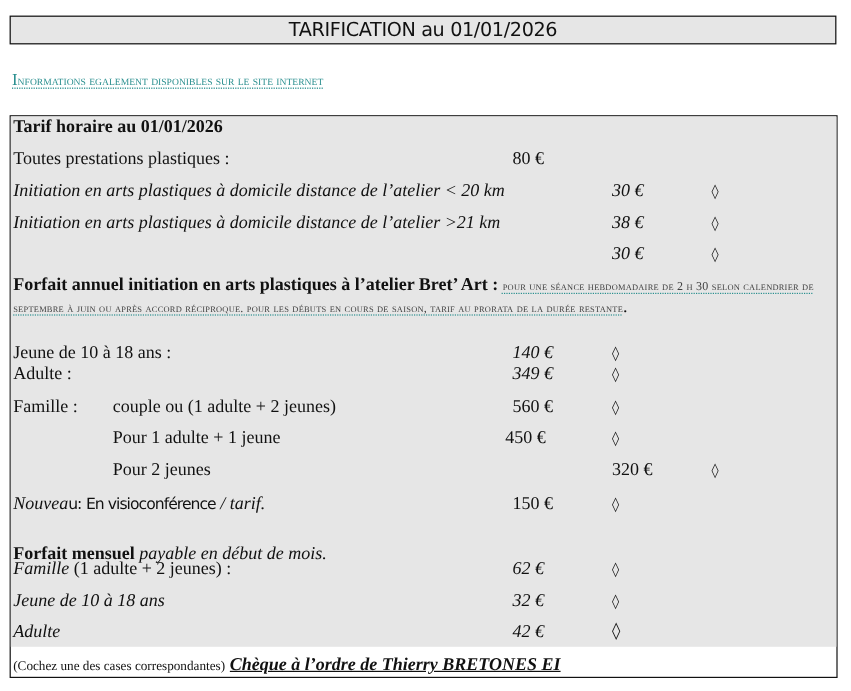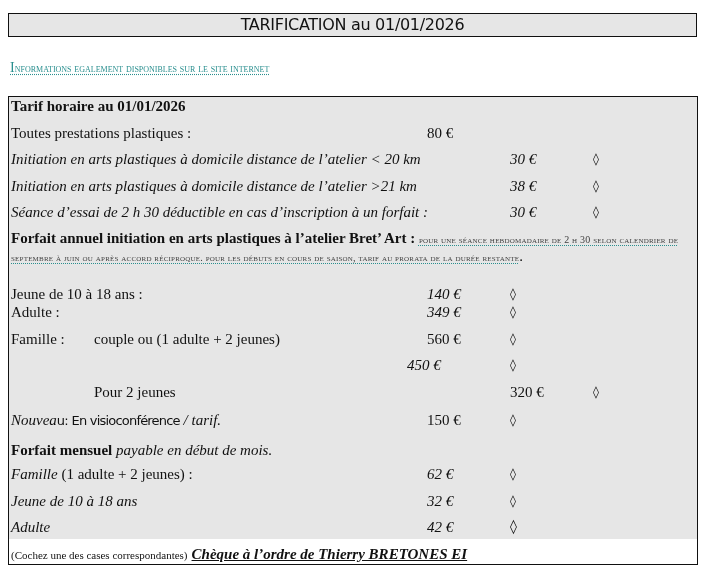--- a/index.html
+++ b/index.html
@@ -114,21 +114,20 @@
     <div class="abs" style="left:418px; top:28px;">80 €</div>
 
     <div class="row it" style="top:54px;">Initiation en arts plastiques à domicile distance de l’atelier &lt; 20 km</div>
     <div class="abs it" style="left:501px; top:54px;">30 €</div>
     <div class="diamond" style="left:584px; top:55px;">◊</div>
 
     <div class="row it" style="top:81px;">Initiation en arts plastiques à domicile distance de l’atelier &gt;21 km</div>
     <div class="abs it" style="left:501px; top:81px;">38 €</div>
     <div class="diamond" style="left:584px; top:82px;">◊</div>
 
-    <div class="row it" style="top:107px;">Séance d’essai de 2 h 30 déductible en cas d’inscription  à un forfait :</div>
     <div class="abs it" style="left:501px; top:107px;">30 €</div>
     <div class="diamond" style="left:584px; top:108px;">◊</div>
 
     <div class="forfait-block">
       <span class="b">Forfait annuel initiation en arts plastiques à l’atelier Bret’ Art :</span>
       <span class="forfait-link">pour une séance hebdomadaire de 2 h 30 selon calendrier de septembre à juin ou après accord réciproque. Pour les débuts en cours de saison, tarif au prorata de la durée restante</span><span>.</span>
     </div>
 
     <div class="row" style="top:189px;">Jeune de 10 à 18 ans :</div>
     <div class="abs it" style="left:418px; top:189px;">140 €</div>
@@ -137,36 +136,37 @@
     <div class="row" style="top:207px;">Adulte :</div>
     <div class="abs it" style="left:418px; top:207px;">349 €</div>
     <div class="diamond" style="left:501px; top:208px;">◊</div>
 
     <div class="row" style="top:234px;">Famille :</div>
 
     <div class="abs" style="left:85px; top:234px;">couple ou (1 adulte + 2 jeunes)</div>
     <div class="abs" style="left:418px; top:234px;">560 €</div>
     <div class="diamond" style="left:501px; top:235px;">◊</div>
 
-    <div class="abs" style="left:398px; top:260px;font-style:italic;">450 €</div>
+    <div class="abs" style="left:85px; top:260px;">Pour 1 adulte + 1 jeune</div>
+    <div class="abs" style="left:412px; top:260px;">450 €</div>
     <div class="diamond" style="left:501px; top:261px;">◊</div>
 
     <div class="abs" style="left:85px; top:287px;">Pour 2 jeunes</div>
     <div class="abs" style="left:501px; top:287px;">320 €</div>
     <div class="diamond" style="left:584px; top:288px;">◊</div>
 
     <div class="row" style="top:315px;">
       <span class="it">Nouvea</span><span class="sans-cond">u:</span>
       <span class="sans-cond">En visioconférence</span>
       <span class="it">/ tarif.</span>
     </div>
     <div class="abs" style="left:418px; top:315px;">150 €</div>
     <div class="diamond" style="left:501px; top:316px;">◊</div>
 
-    <div class="row" style="top:345px;">
+    <div class="row" style="top:357px;">
       <span class="b">Forfait mensuel</span>
       <span class="it">payable en début de mois.</span>
     </div>
 
     <div class="row" style="top:369px;">
       <span class="it">Famille</span>
       <span>(1 adulte + 2 jeunes) :</span>
     </div>
     <div class="abs it" style="left:418px; top:369px;">62 €</div>
     <div class="diamond" style="left:501px; top:370px;">◊</div>

